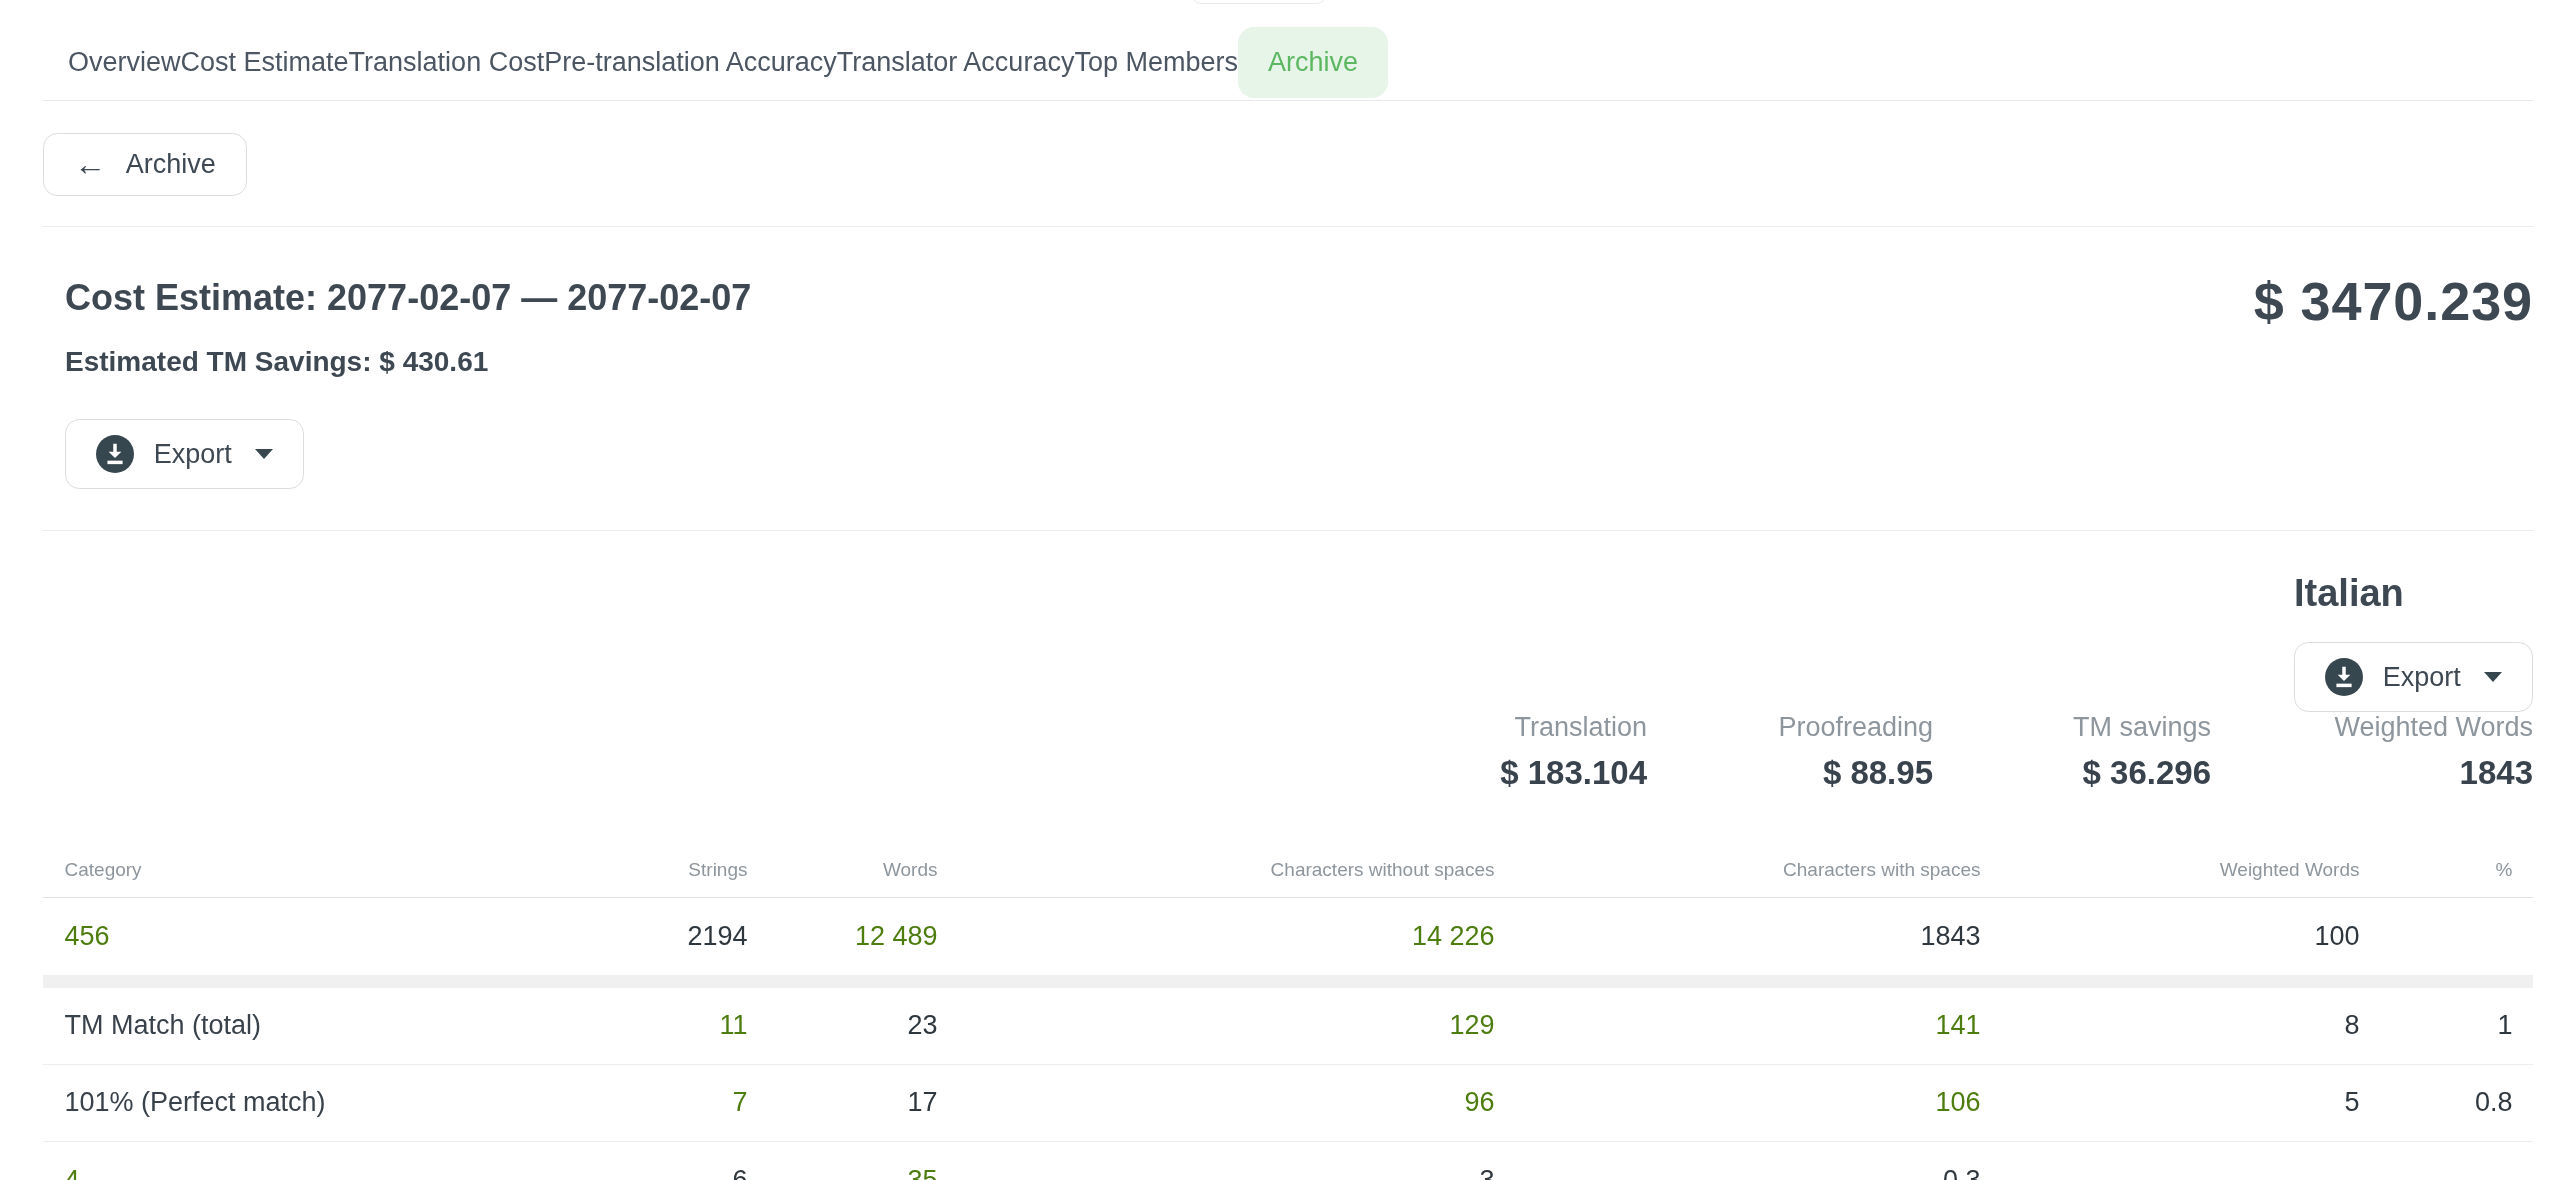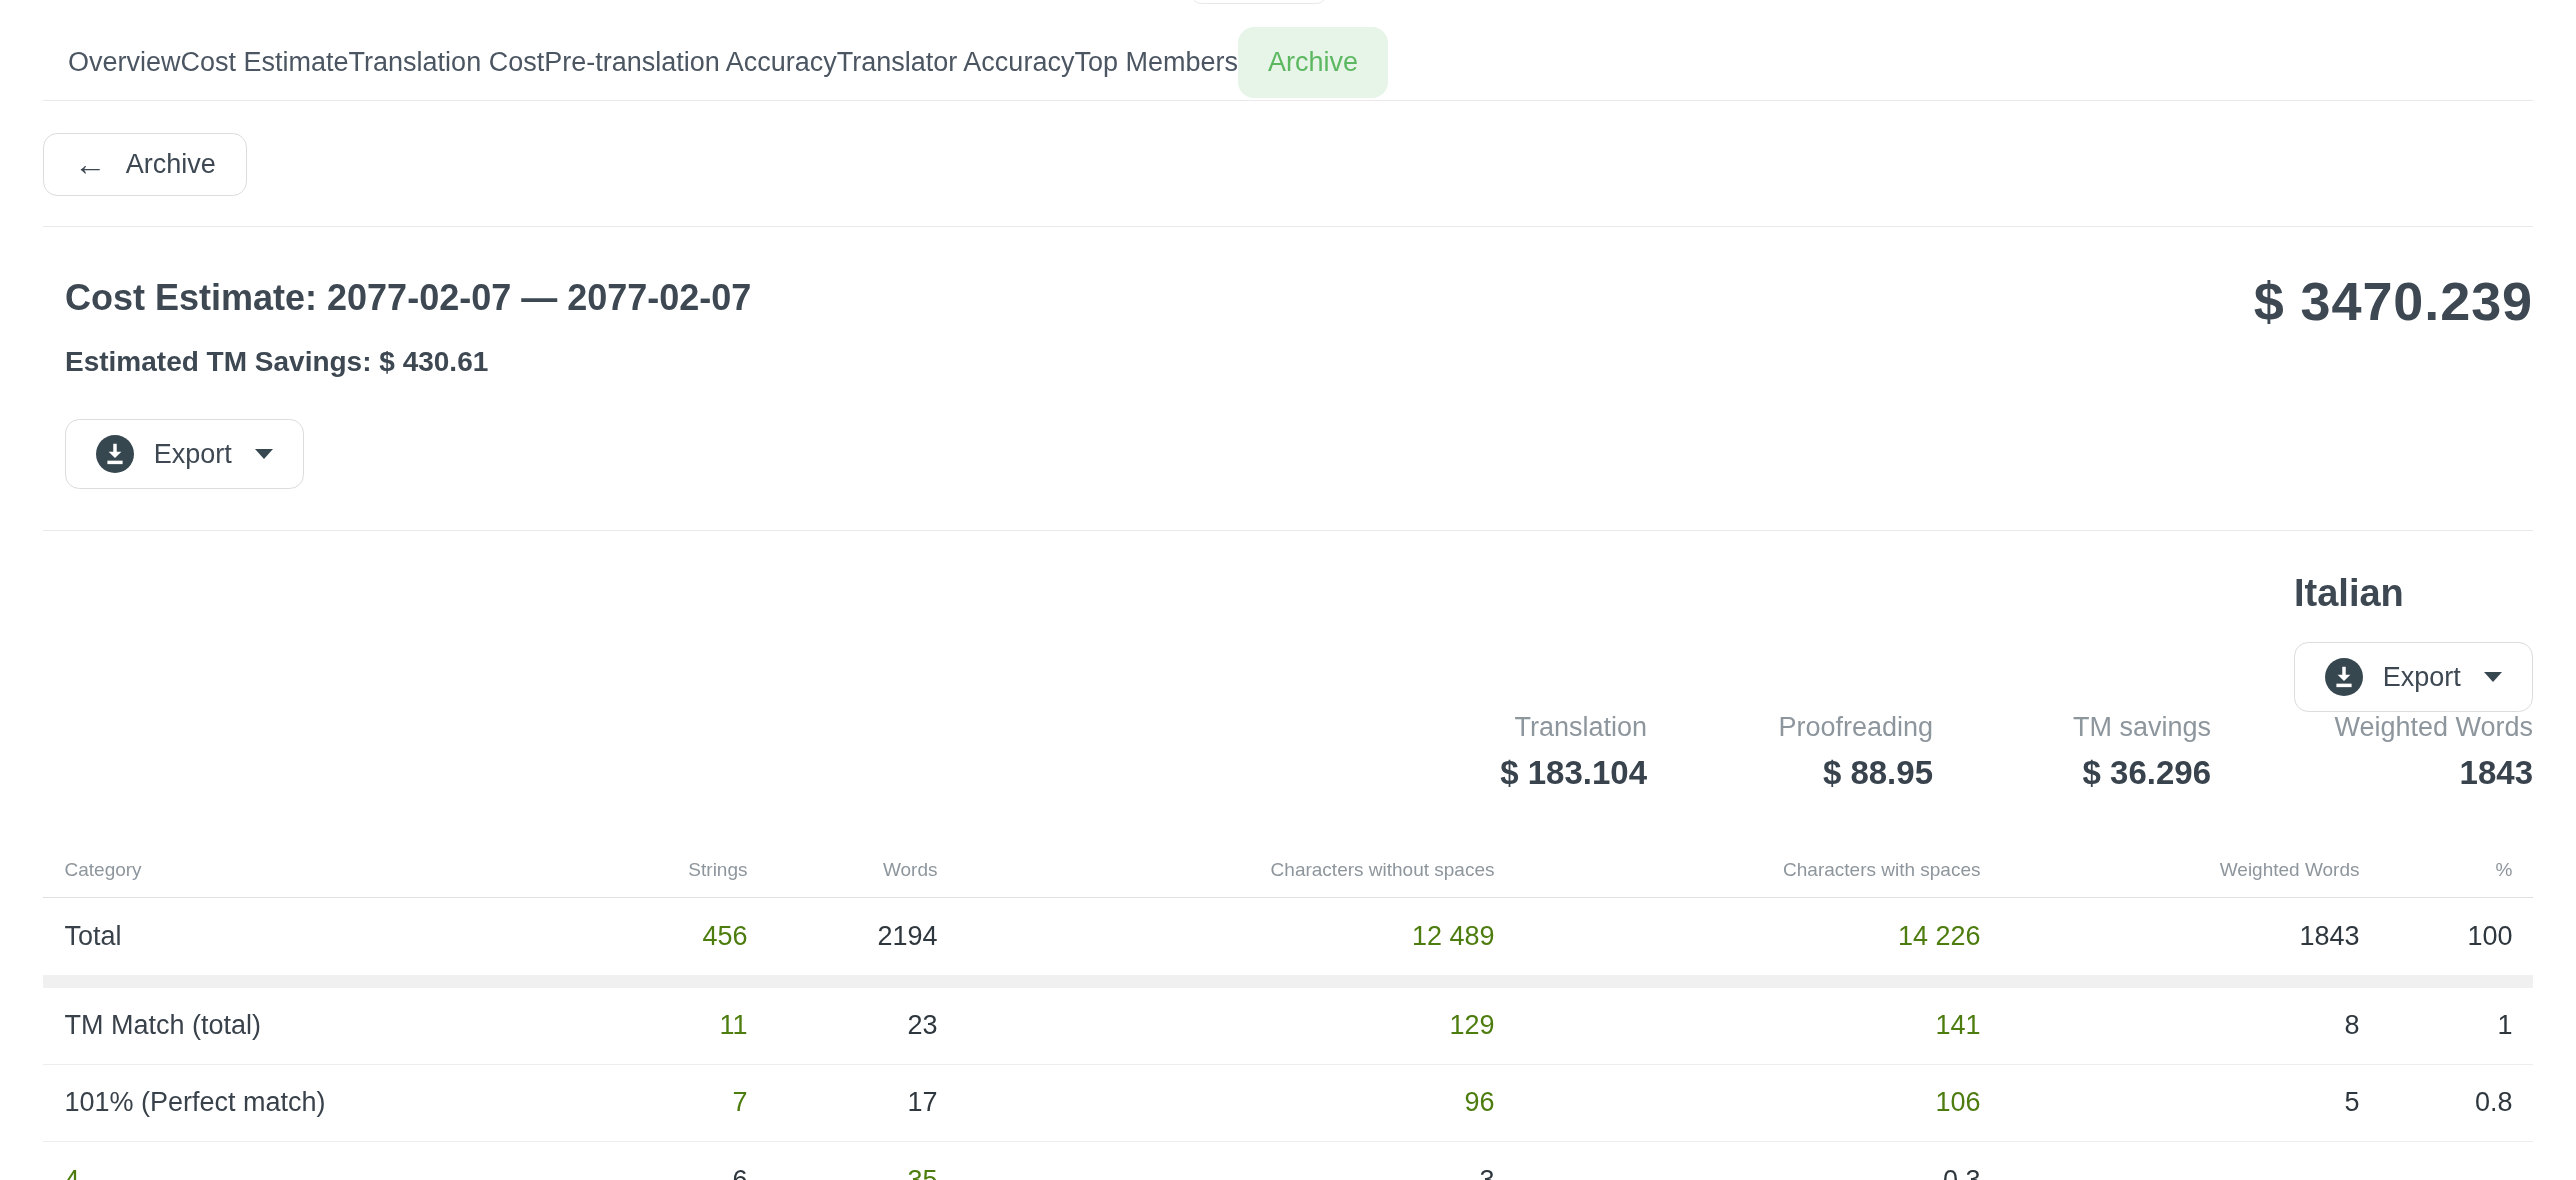--- a/index.html
+++ b/index.html
@@ -172,21 +172,20 @@
     <div>Category</div>
     <div>Strings</div>
     <div>Words</div>
     <div>Characters without spaces</div>
     <div>Characters with spaces</div>
     <div>Weighted Words</div>
     <div>%</div>
   </div>
 
   <div class="trow tbody-row">
-    <div class="cat">Total</div>
     <div class="muted">456</div>
     <div class="strong">2194</div>
     <div class="muted">12 489</div>
     <div class="muted">14 226</div>
     <div class="strong">1843</div>
     <div class="strong">100</div>
   </div>
 
   <div class="thick-sep"></div>
 

